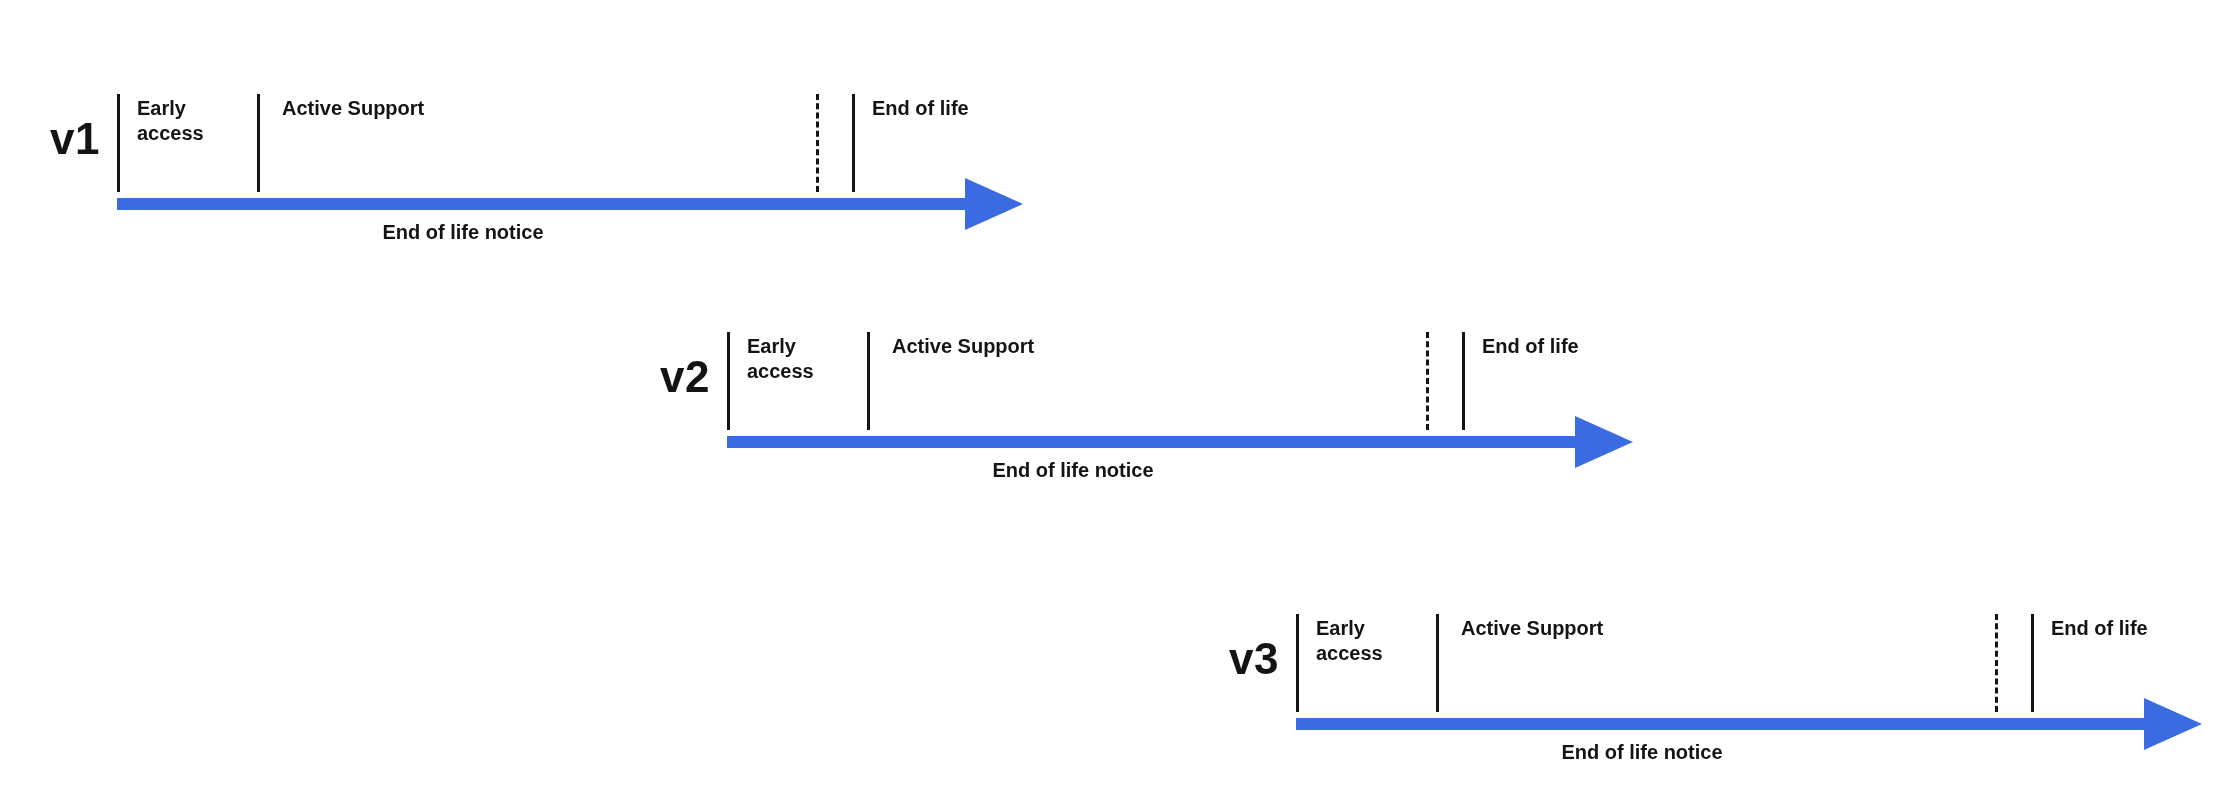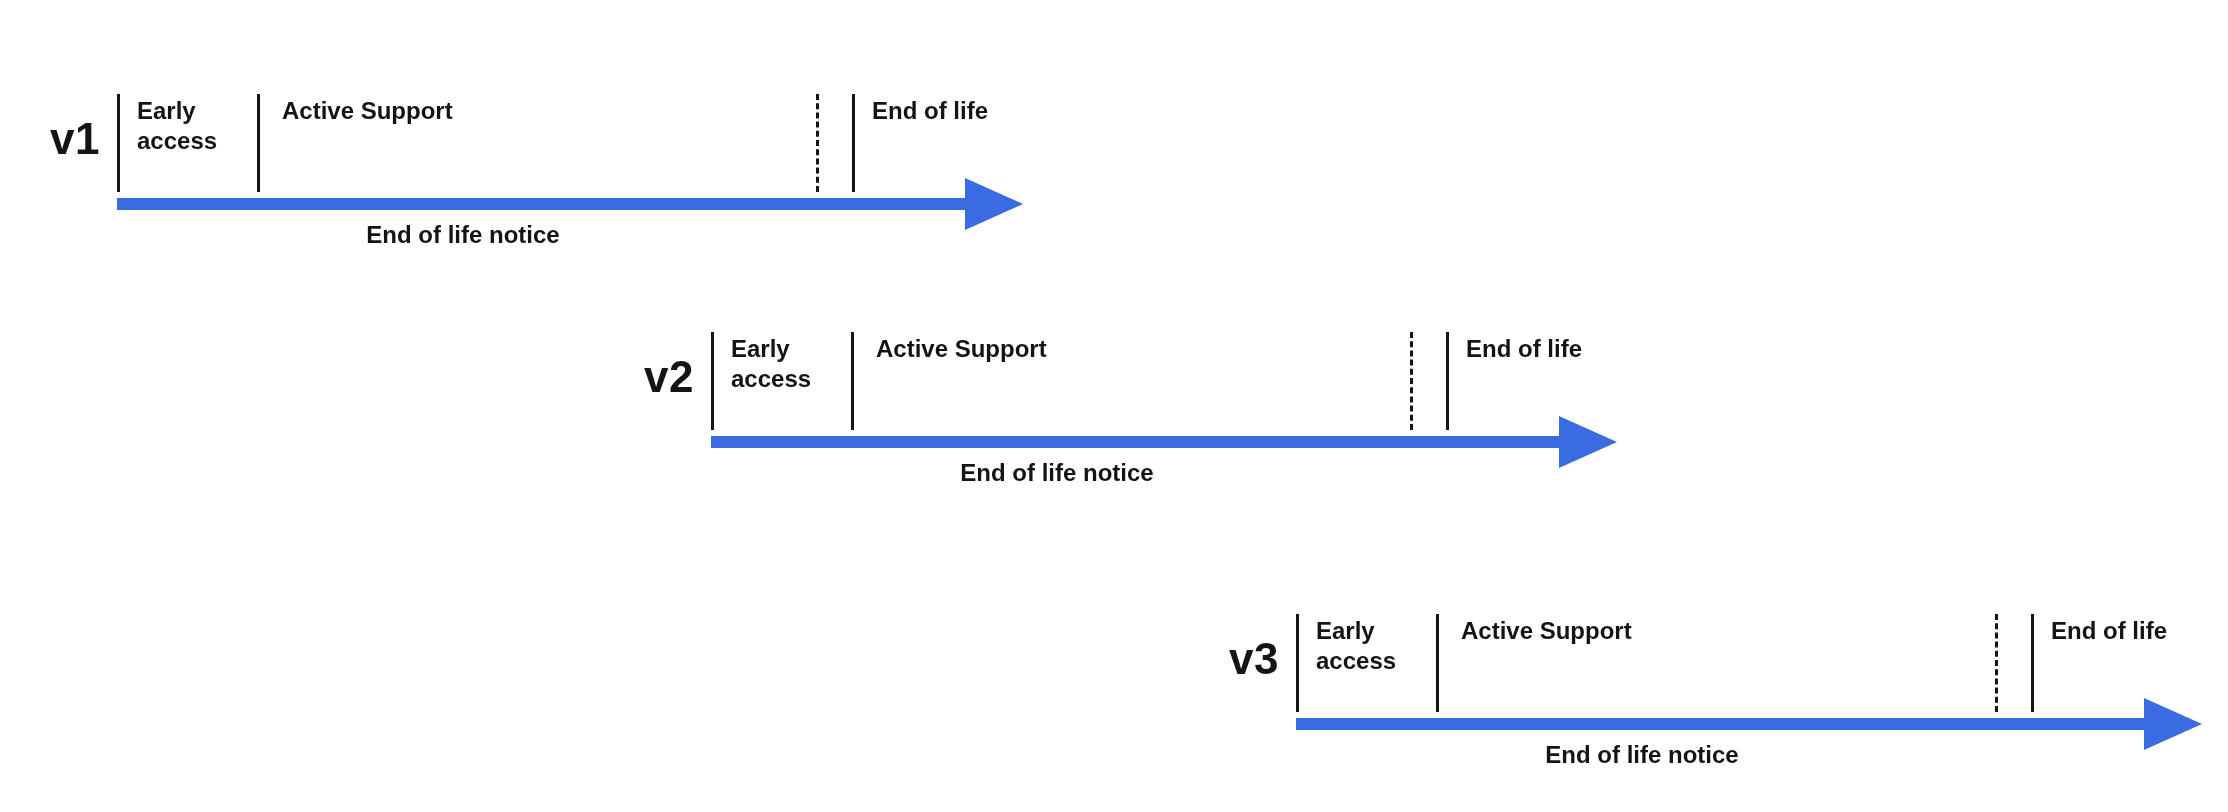--- a/index.html
+++ b/index.html
@@ -62,21 +62,21 @@
     left: 848px;
     top: 84px;
     width: 0;
     height: 0;
     border-top: 26px solid transparent;
     border-bottom: 26px solid transparent;
     border-left: 58px solid var(--blue);
   }
   .label {
     position: absolute;
-    font-size: 24px;
+    font-size: 20px;
     font-weight: 700;
     line-height: 1.25;
     color: var(--ink);
   }
   .label.early {
     left: 20px;
     top: 2px;
     width: 120px;
   }
   .label.active {
@@ -90,21 +90,21 @@
     white-space: nowrap;
   }
   .label.notice {
     left: 0;
     top: 126px;
     width: 692px;
     text-align: center;
     white-space: nowrap;
   }
   #t1 { left: 117px; top: 50px; margin-top: 44px; }
-  #t2 { left: 711px; top: 332px; text-decoration: underline; }
+  #t2 { left: 727px; top: 332px; text-decoration: underline; }
   #t3 { left: 1296px; top: 614px; }
 </style>
 </head>
 <body>
 
 <div class="timeline" id="t1">
   <div class="version">v1</div>
   <div class="tick" style="left:0"></div>
   <div class="tick" style="left:140px"></div>
   <div class="tick-dashed" style="left:699px"></div>

